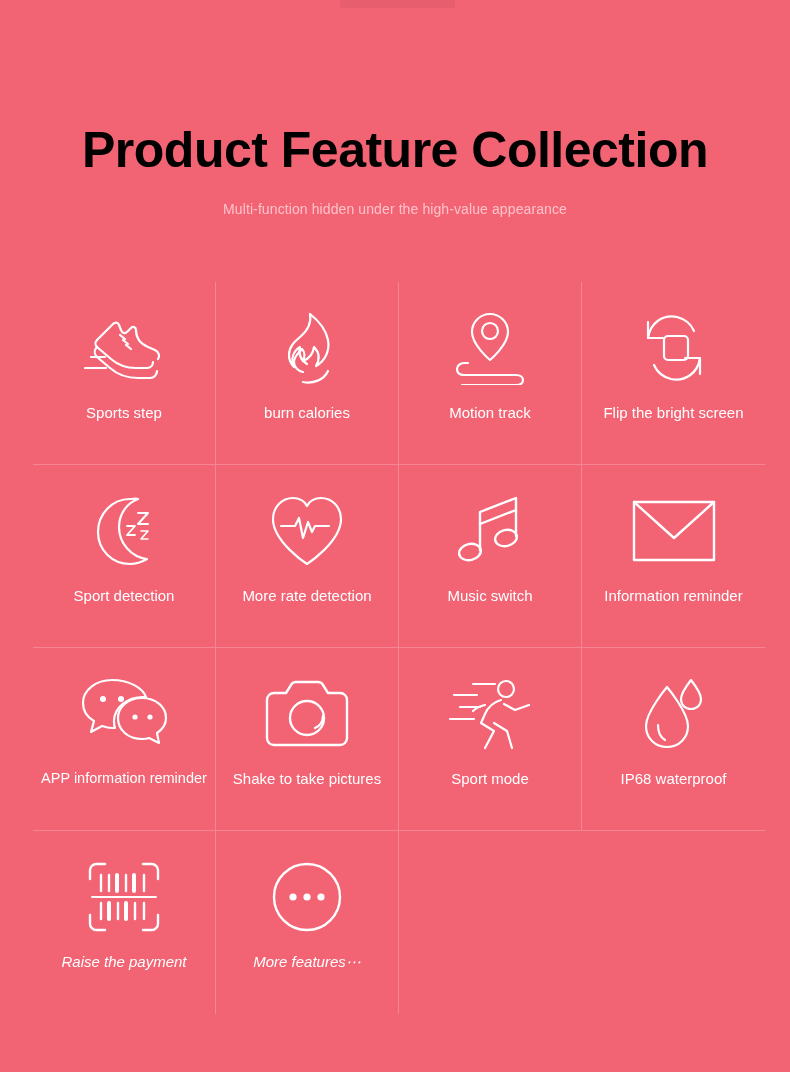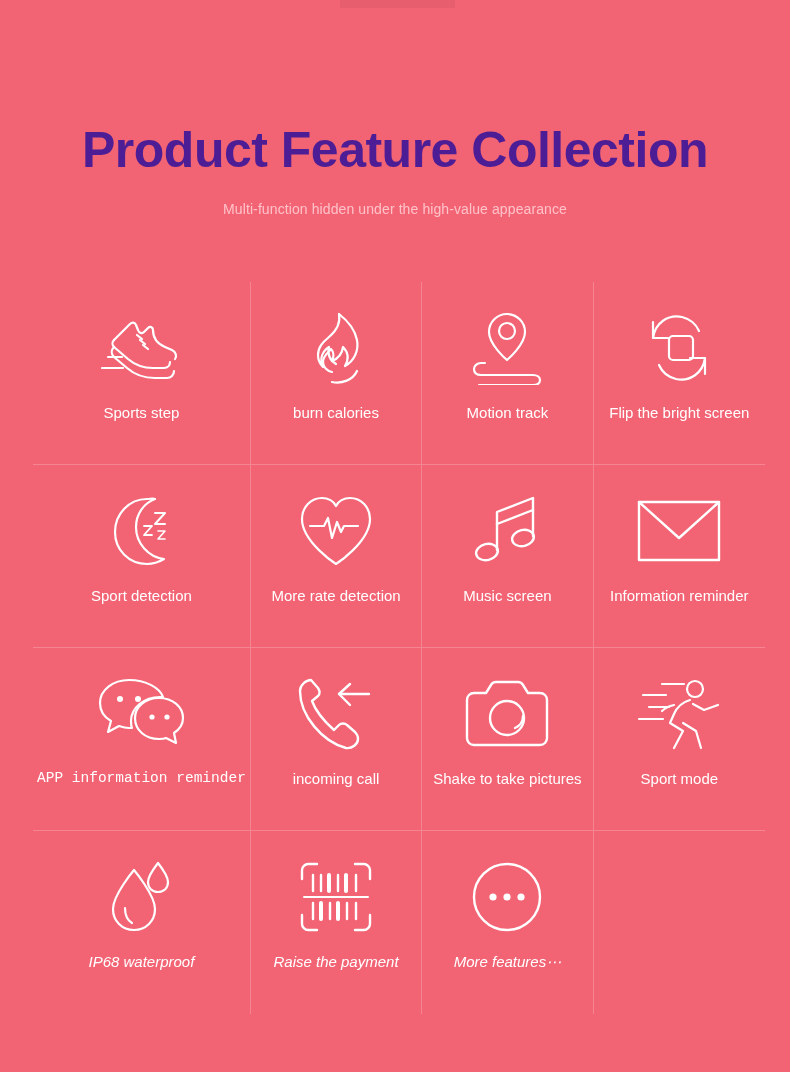--- a/index.html
+++ b/index.html
@@ -17,21 +17,21 @@
   }
   .header{
     position:absolute;top:0;left:0;width:790px;
     text-align:center;
   }
   .title{
     margin:0;
     padding-top:124px;
     font-size:50px;
     font-weight:bold;
-    color:#4c1d95;
+    color:#000000;
     letter-spacing:-0.5px;
     line-height:1.05;
   }
   .subtitle{
     margin:0;
     padding-top:24px;
     font-size:14px;
     font-weight:400;
     color:#ffc2c9;
     letter-spacing:0.1px;
@@ -68,21 +68,21 @@
   .icon svg{display:block;}
   .label{
     margin-top:14px;
     font-size:15px;
     color:#ffffff;
     text-align:center;
     line-height:1.2;
     padding:0 4px;
     white-space:nowrap;
   }
-  .label.tight{font-size:14.5px;font-family:Liberation Mono, monospace;}
+  .label.tight{font-size:14.5px;}
 </style>
 </head>
 <body>
 
 <div class="top-notch"></div>
 
 <div class="header">
   <h1 class="title">Product Feature Collection</h1>
   <p class="subtitle">Multi-function hidden under the high-value appearance</p>
 </div>
@@ -165,21 +165,21 @@
 
   <div class="cell">
     <div class="icon">
       <svg width="66" height="74" viewBox="0 0 66 74" fill="none" stroke="#fff" stroke-width="2.4" stroke-linecap="round" stroke-linejoin="round">
         <path d="M23 56 V18 L59 4 v38"></path>
         <path d="M23 30 L59 16"></path>
         <ellipse cx="13" cy="58" rx="11" ry="8" transform="rotate(-13 13 58)"></ellipse>
         <ellipse cx="49" cy="44" rx="11" ry="8" transform="rotate(-13 49 44)"></ellipse>
       </svg>
     </div>
-    <div class="label">Music screen</div>
+    <div class="label">Music switch</div>
   </div>
 
   <div class="cell">
     <div class="icon">
       <svg width="84" height="62" viewBox="0 0 84 62" fill="none" stroke="#fff" stroke-width="2.4" stroke-linecap="round" stroke-linejoin="round">
         <rect x="2" y="2" width="80" height="58"></rect>
         <path d="M2 2 L42 38 L82 2"></path>
       </svg>
     </div>
     <div class="label">Information reminder</div>
@@ -192,30 +192,20 @@
         <circle cx="23" cy="23" r="3" fill="#fff" stroke="none"></circle>
         <circle cx="41" cy="23" r="3" fill="#fff" stroke="none"></circle>
         <path d="M62 22 C76 22 86 31 86 42 c0 6-3 11-9 15 l2 10 -10-5 c-2 1-5 1-7 1 -14 0-24-9-24-21 0-11 10-20 24-20z"></path>
         <circle cx="55" cy="41" r="2.6" fill="#fff" stroke="none"></circle>
         <circle cx="70" cy="41" r="2.6" fill="#fff" stroke="none"></circle>
       </svg>
     </div>
     <div class="label tight">APP information reminder</div>
   </div>
 
-  <div class="cell">
-    <div class="icon">
-      <svg width="78" height="76" viewBox="0 0 78 76" fill="none" stroke="#fff" stroke-width="2.4" stroke-linecap="round" stroke-linejoin="round">
-        <path d="M14 4 C9 4 3 9 3 15 3 40 26 66 49 72 c6 1 12-4 12-9 0-3-1-5-3-7 l-8-7 c-2-2-6-2-8 0 l-5 5 C28 46 19 36 15 25 l6-5 c2-2 2-5 0-8 l-7-8z"></path>
-        <path d="M72 18 H42"></path>
-        <path d="M53 8 L42 18 L53 29"></path>
-      </svg>
-    </div>
-    <div class="label">incoming call</div>
-  </div>
 
   <div class="cell">
     <div class="icon">
       <svg width="84" height="68" viewBox="0 0 84 68" fill="none" stroke="#fff" stroke-width="2.4" stroke-linecap="round" stroke-linejoin="round">
         <path d="M2 20 c0-4 3-7 7-7 h12 l5-8 c1-2 3-3 5-3 h22 c2 0 4 1 5 3 l5 8 h12 c4 0 7 3 7 7 v38 c0 4-3 7-7 7 H9 c-4 0-7-3-7-7z"></path>
         <circle cx="42" cy="38" r="17"></circle>
         <path d="M50 48 c5-2 8-7 8-12"></path>
       </svg>
     </div>
     <div class="label">Shake to take pictures</div>

